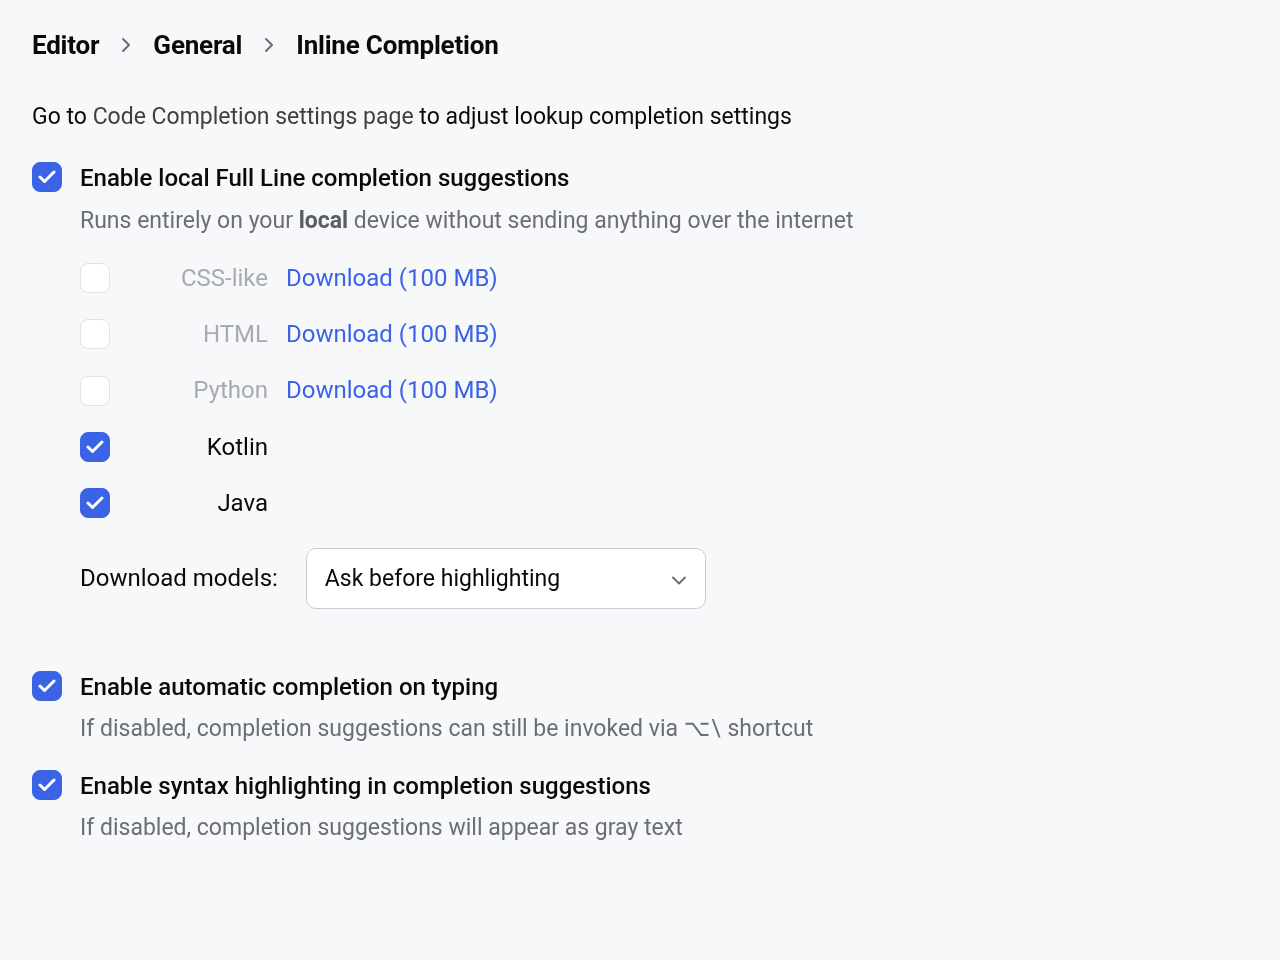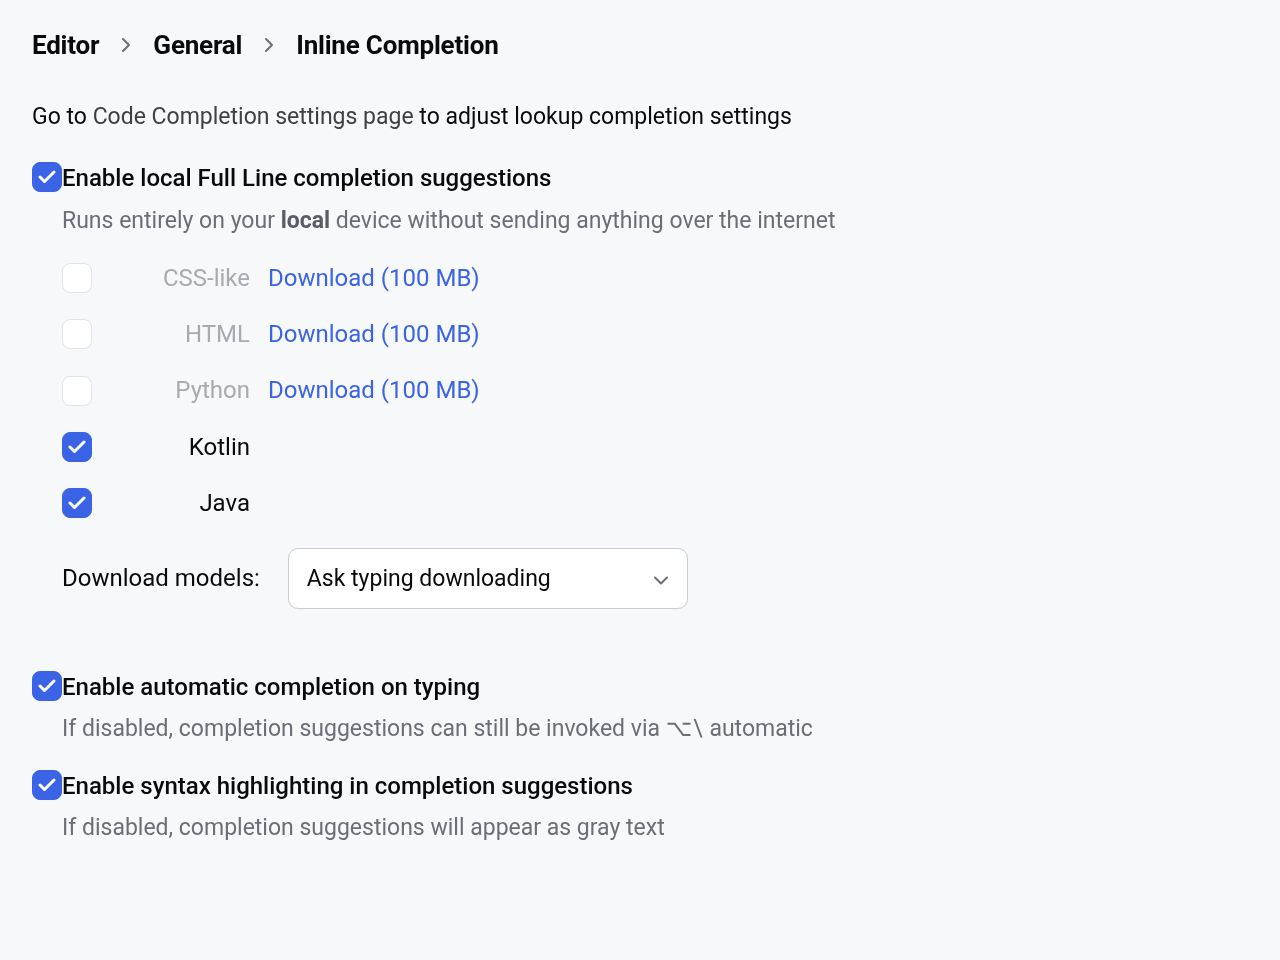--- a/index.html
+++ b/index.html
@@ -34,21 +34,21 @@
       margin-bottom: 30px;
     }
     .link {
       color: #404040;
       cursor: pointer;
       text-align: right;
     }
     .row {
       display: flex;
       align-items: flex-start;
-      gap: 0;
+      gap: 18px;
       margin-bottom: 8px;
     }
     .row.opt {
       margin-bottom: 6px;
     }
     .cbwrap {
       width: 30px;
       height: 30px;
       flex: 0 0 auto;
       display: inline-flex;
@@ -225,21 +225,21 @@
                 </svg>
           </span>
             </span>
           <span class="lang-label">Java</span>
         </div>
       </div>
 
       <div class="models-row">
         <span class="models-label">Download models:</span>
         <div class="select">
-          <span>Ask typing downloading</span>
+          <span>Ask before highlighting</span>
           <span class="chev">
             <svg width="16" height="10" viewBox="0 0 16 10" fill="none">
                 <path d="M2 2l6 6 6-6" stroke="#6b6e76" stroke-width="2" stroke-linecap="round" stroke-linejoin="round"></path>
               </svg>
           </span>
         </div>
       </div>
 
     </div>
   </div>
@@ -250,21 +250,21 @@
     <span class="cbwrap">
       <span class="checkbox checked">
         <svg width="18" height="14" viewBox="0 0 18 14" fill="none">
             <path d="M2 7l4.5 4.5L16 2" stroke="#fff" stroke-width="3" stroke-linecap="round" stroke-linejoin="round"></path>
           </svg>
       </span>
     </span>
     <div class="block">
       <div class="opt-label">Enable automatic completion on typing</div>
       <div class="desc">
-        <span>If disabled, completion suggestions can still be invoked via </span><span class="shortcut">⌥\</span><span> automatic</span>
+        <span>If disabled, completion suggestions can still be invoked via </span><span class="shortcut">⌥\</span><span> shortcut</span>
       </div>
     </div>
   </div>
 </div>
 
 <div class="section">
   <div class="row opt">
     <span class="cbwrap">
       <span class="checkbox checked">
         <svg width="18" height="14" viewBox="0 0 18 14" fill="none">

